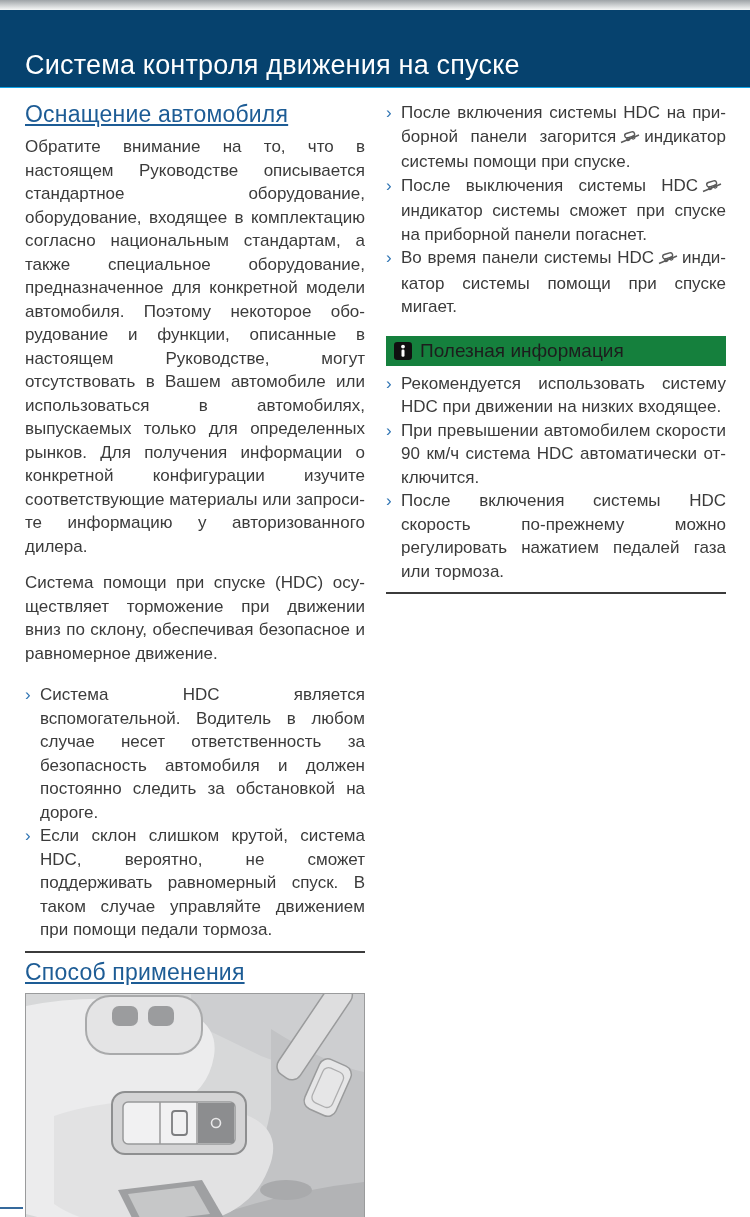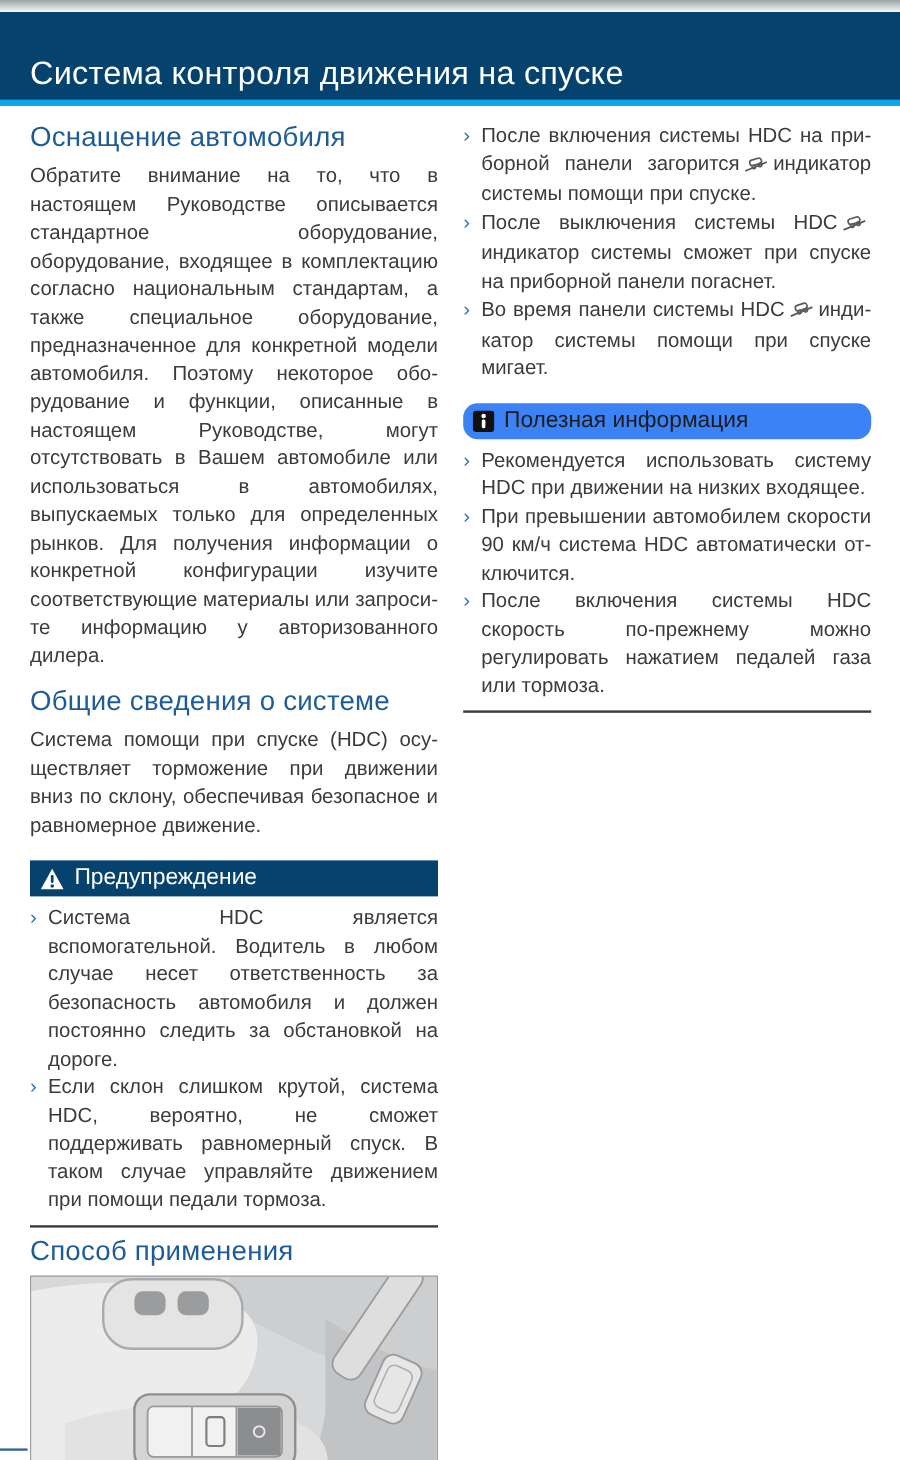--- a/index.html
+++ b/index.html
@@ -11,21 +11,21 @@
     position:relative;
     overflow:hidden;
   }
   .top-strip{
     height:10px;
     background:linear-gradient(to bottom,#9ea3a7,#f7f8f8);
   }
   .page-header{
     height:78px;
     background:#06426e;
-    border-bottom:5px solid #0ea5e9;
+    border-bottom:1px solid #0ea5e9;
     display:flex;
     align-items:flex-end;
     padding:0 0 6px 25px;
   }
   .page-header h1{
     color:#ffffff;
     font-size:27px;
     font-weight:400;
     letter-spacing:.2px;
   }
@@ -34,20 +34,21 @@
     gap:21px;
     padding:13px 24px 0 25px;
   }
   .col{ width:340px; flex:0 0 340px; }
   h2.sec{
     color:#1d5c95;
     font-size:23px;
     font-weight:400;
     margin:0 0 7px 0;
     letter-spacing:.2px;
+    text-decoration:underline;
   }
   p.body, .b-text{
     font-size:17px;
     line-height:23.5px;
     text-align:justify;
     hyphens:manual;
     -webkit-hyphens:manual;
   }
   p.body{ margin-bottom:13px; }
   .mt14{ margin-top:14px; }
@@ -64,21 +65,21 @@
   .box-header{
     height:30px;
     display:flex;
     align-items:center;
     gap:8px;
     padding:0 8px;
     margin-bottom:6px;
   }
   .box-header.warn{ background:#06426e; }
   .box-header.warn .box-title{ color:#ffffff; }
-  .box-header.info{ background:#3b82f6;border-radius:12px; }
+  .box-header.info{ background:#15803d; }
   .box-header.info .box-title{ color:#1d1d1d; }
   .box-title{ font-size:19px; font-weight:400; }
   .box-body{
     border-bottom:2px solid #3b3b3b;
     padding-bottom:9px;
   }
   .hdc-ico{
     display:inline-block;
     vertical-align:-2px;
     margin:0 4px;
@@ -110,34 +111,23 @@
   <h1>Система контроля движения на спуске</h1>
 </header>
 
 <div class="columns">
 
   <div class="col">
 
     <h2 class="sec">Оснащение автомобиля</h2>
     <p class="body">Обратите внимание на то, что в настоящем Руководстве описывается стандартное обо­рудование, оборудование, входящее в ком­плектацию согласно национальным стан­дартам, а также специальное оборудова­ние, предназначенное для конкретной мо­дели автомобиля. Поэтому некоторое обо­рудование и функции, описанные в настоя­щем Руководстве, могут отсутствовать в Ва­шем автомобиле или использоваться в ав­томобилях, выпускаемых только для опре­деленных рынков. Для получения инфор­мации о конкретной конфигурации изучите соответствующие материалы или запроси­те информацию у авторизованного дилера.</p>
 
-    <h2 class="sec mt14">Общие сведения о системе</h2>
     <p class="body">Система помощи при спуске (HDC) осу­ществляет торможение при движении вниз по склону, обеспечивая безопасное и рав­номерное движение.</p>
 
     <div class="warning-box mt18">
-      <div class="box-header warn">
-        <span style="display:flex;">
-          <svg width="21" height="19" viewBox="0 0 24 22">
-            <path d="M12 1 L23 21 L1 21 Z" fill="#ffffff"></path>
-            <rect x="10.7" y="7.2" width="2.6" height="7.6" rx="1.1" fill="#06426e"></rect>
-            <circle cx="12" cy="17.8" r="1.7" fill="#06426e"></circle>
-          </svg>
-        </span>
-        <span class="box-title">Предупреждение</span>
-      </div>
       <div class="box-body">
         <div class="b-item">
           <span class="b-marker">›</span>
           <span class="b-text">Система HDC является вспомогательной. Водитель в любом случае несет ответ­ственность за безопасность автомобиля и должен постоянно следить за обстанов­кой на дороге.</span>
         </div>
         <div class="b-item">
           <span class="b-marker">›</span>
           <span class="b-text">Если склон слишком крутой, система HDC, вероятно, не сможет поддерживать равно­мерный спуск. В таком случае управляйте движением при помощи педали тормоза.</span>
         </div>
       </div>

